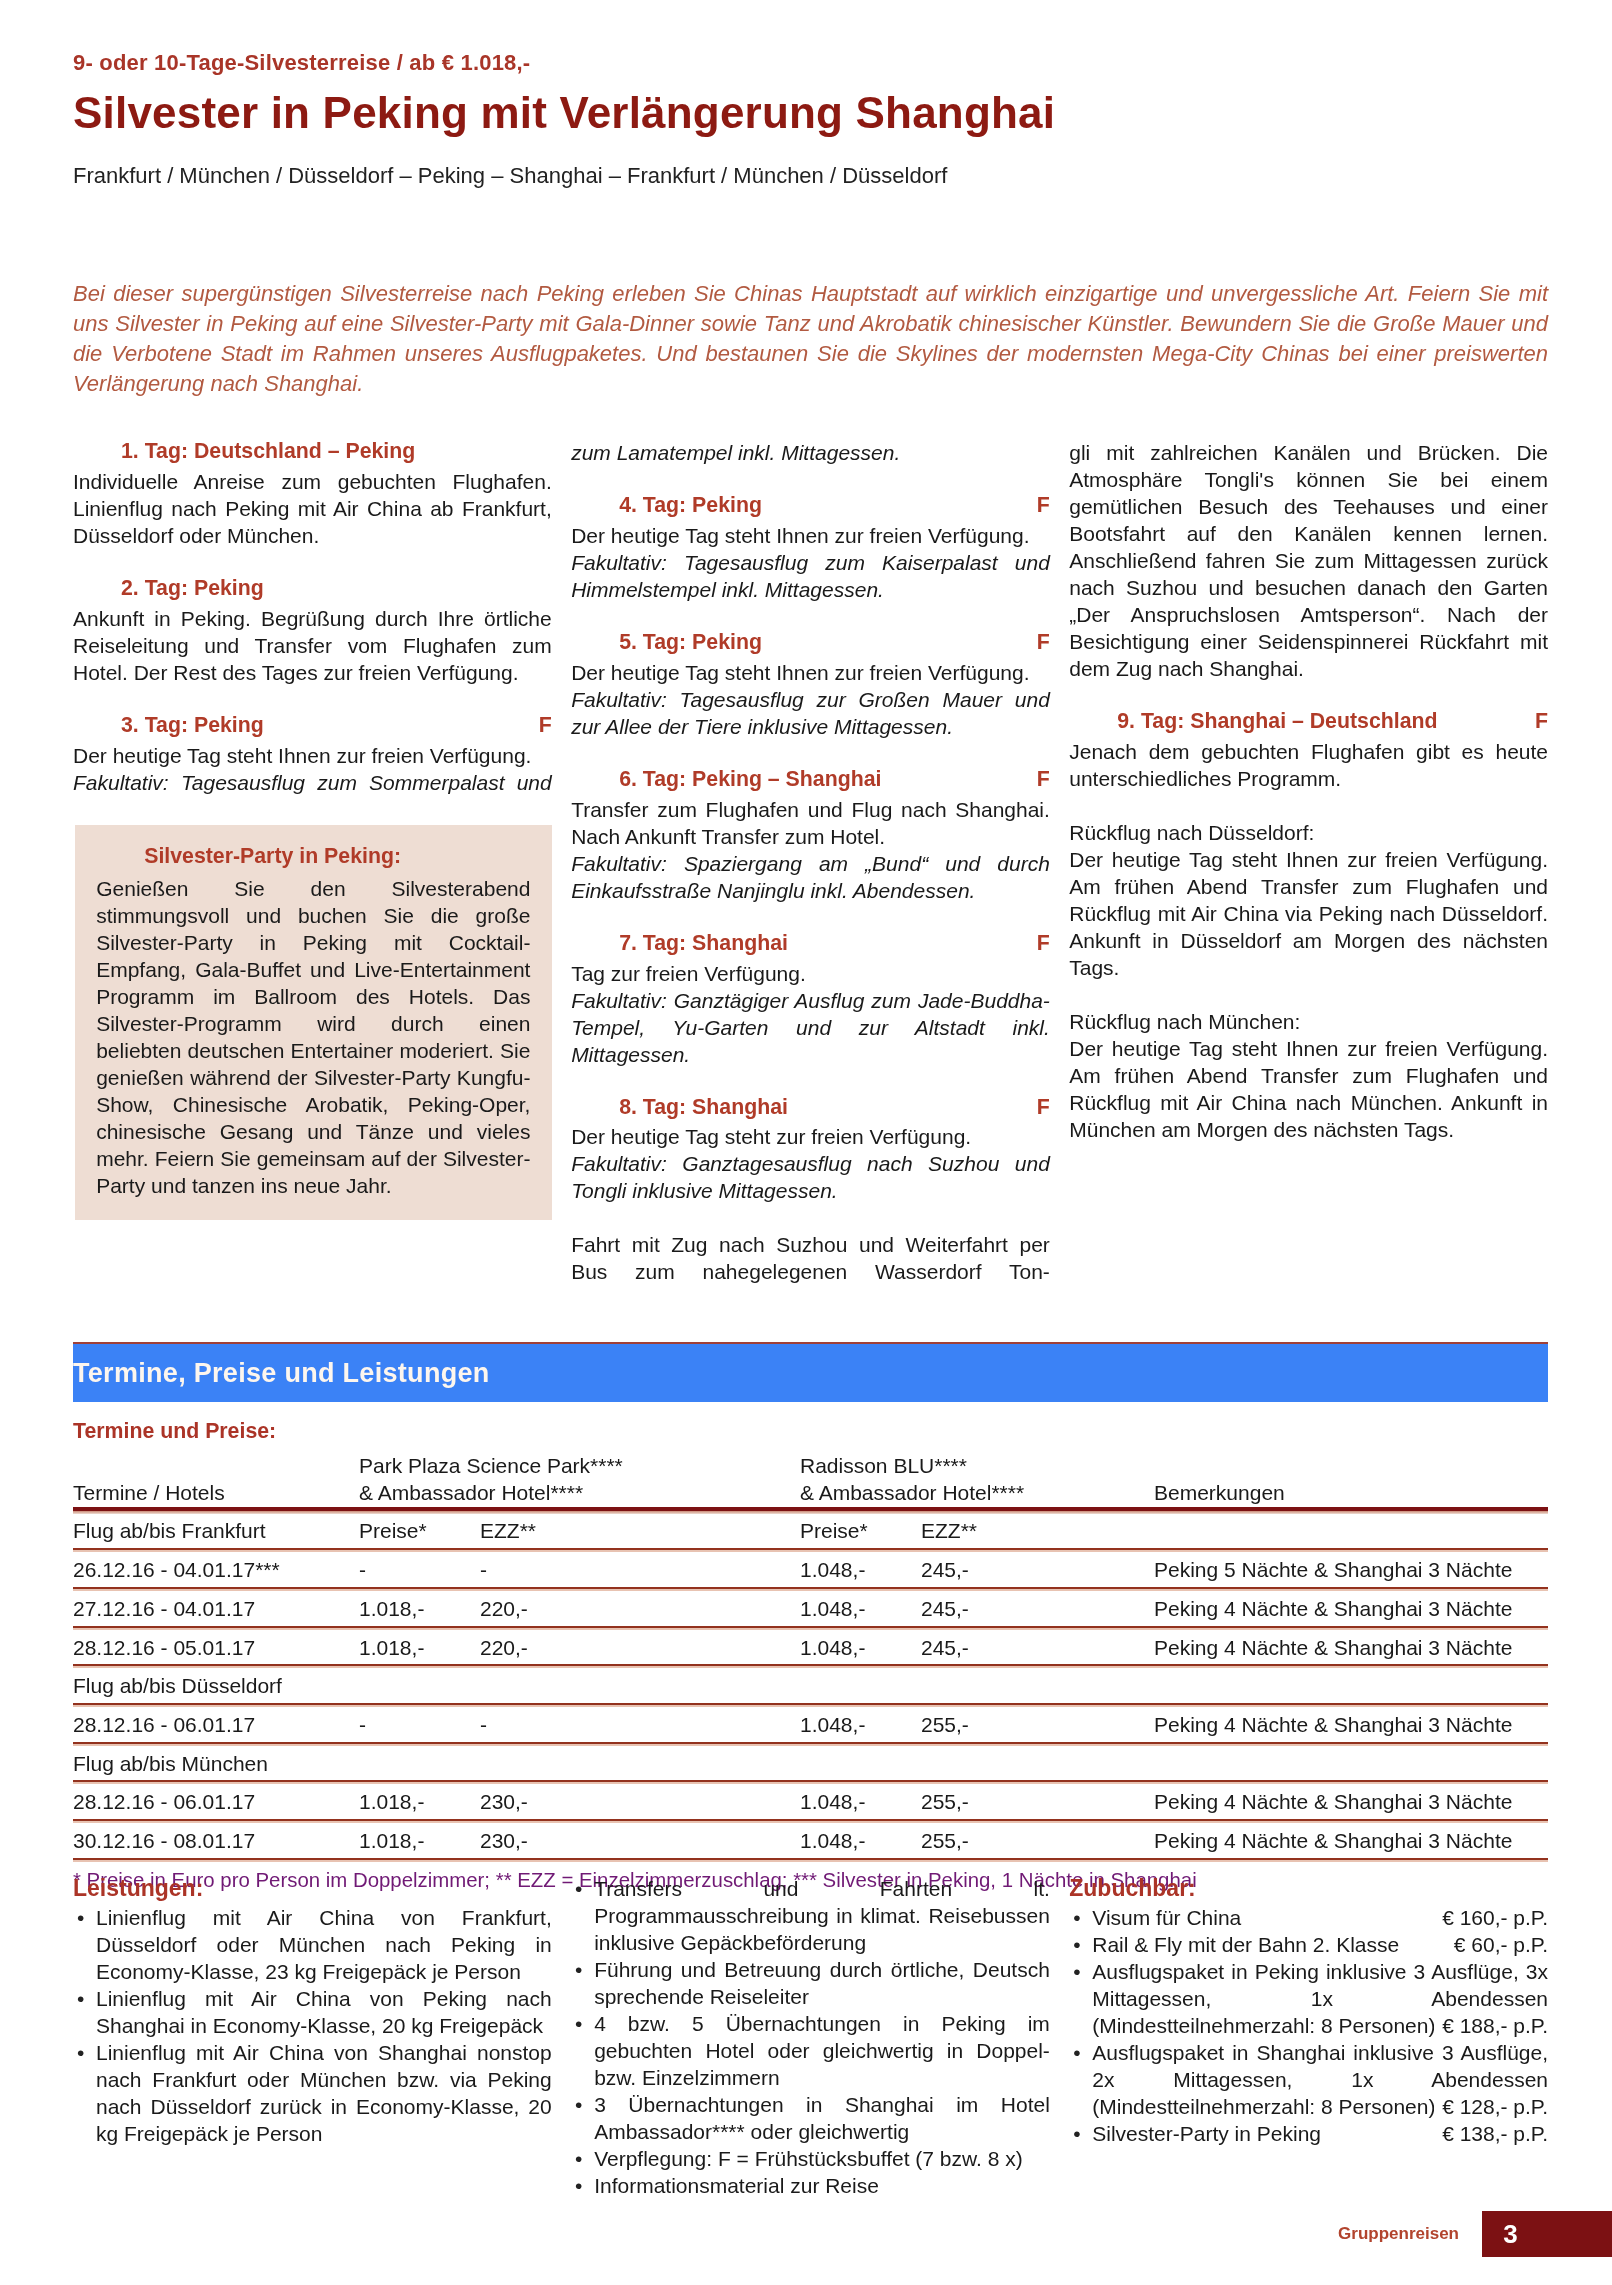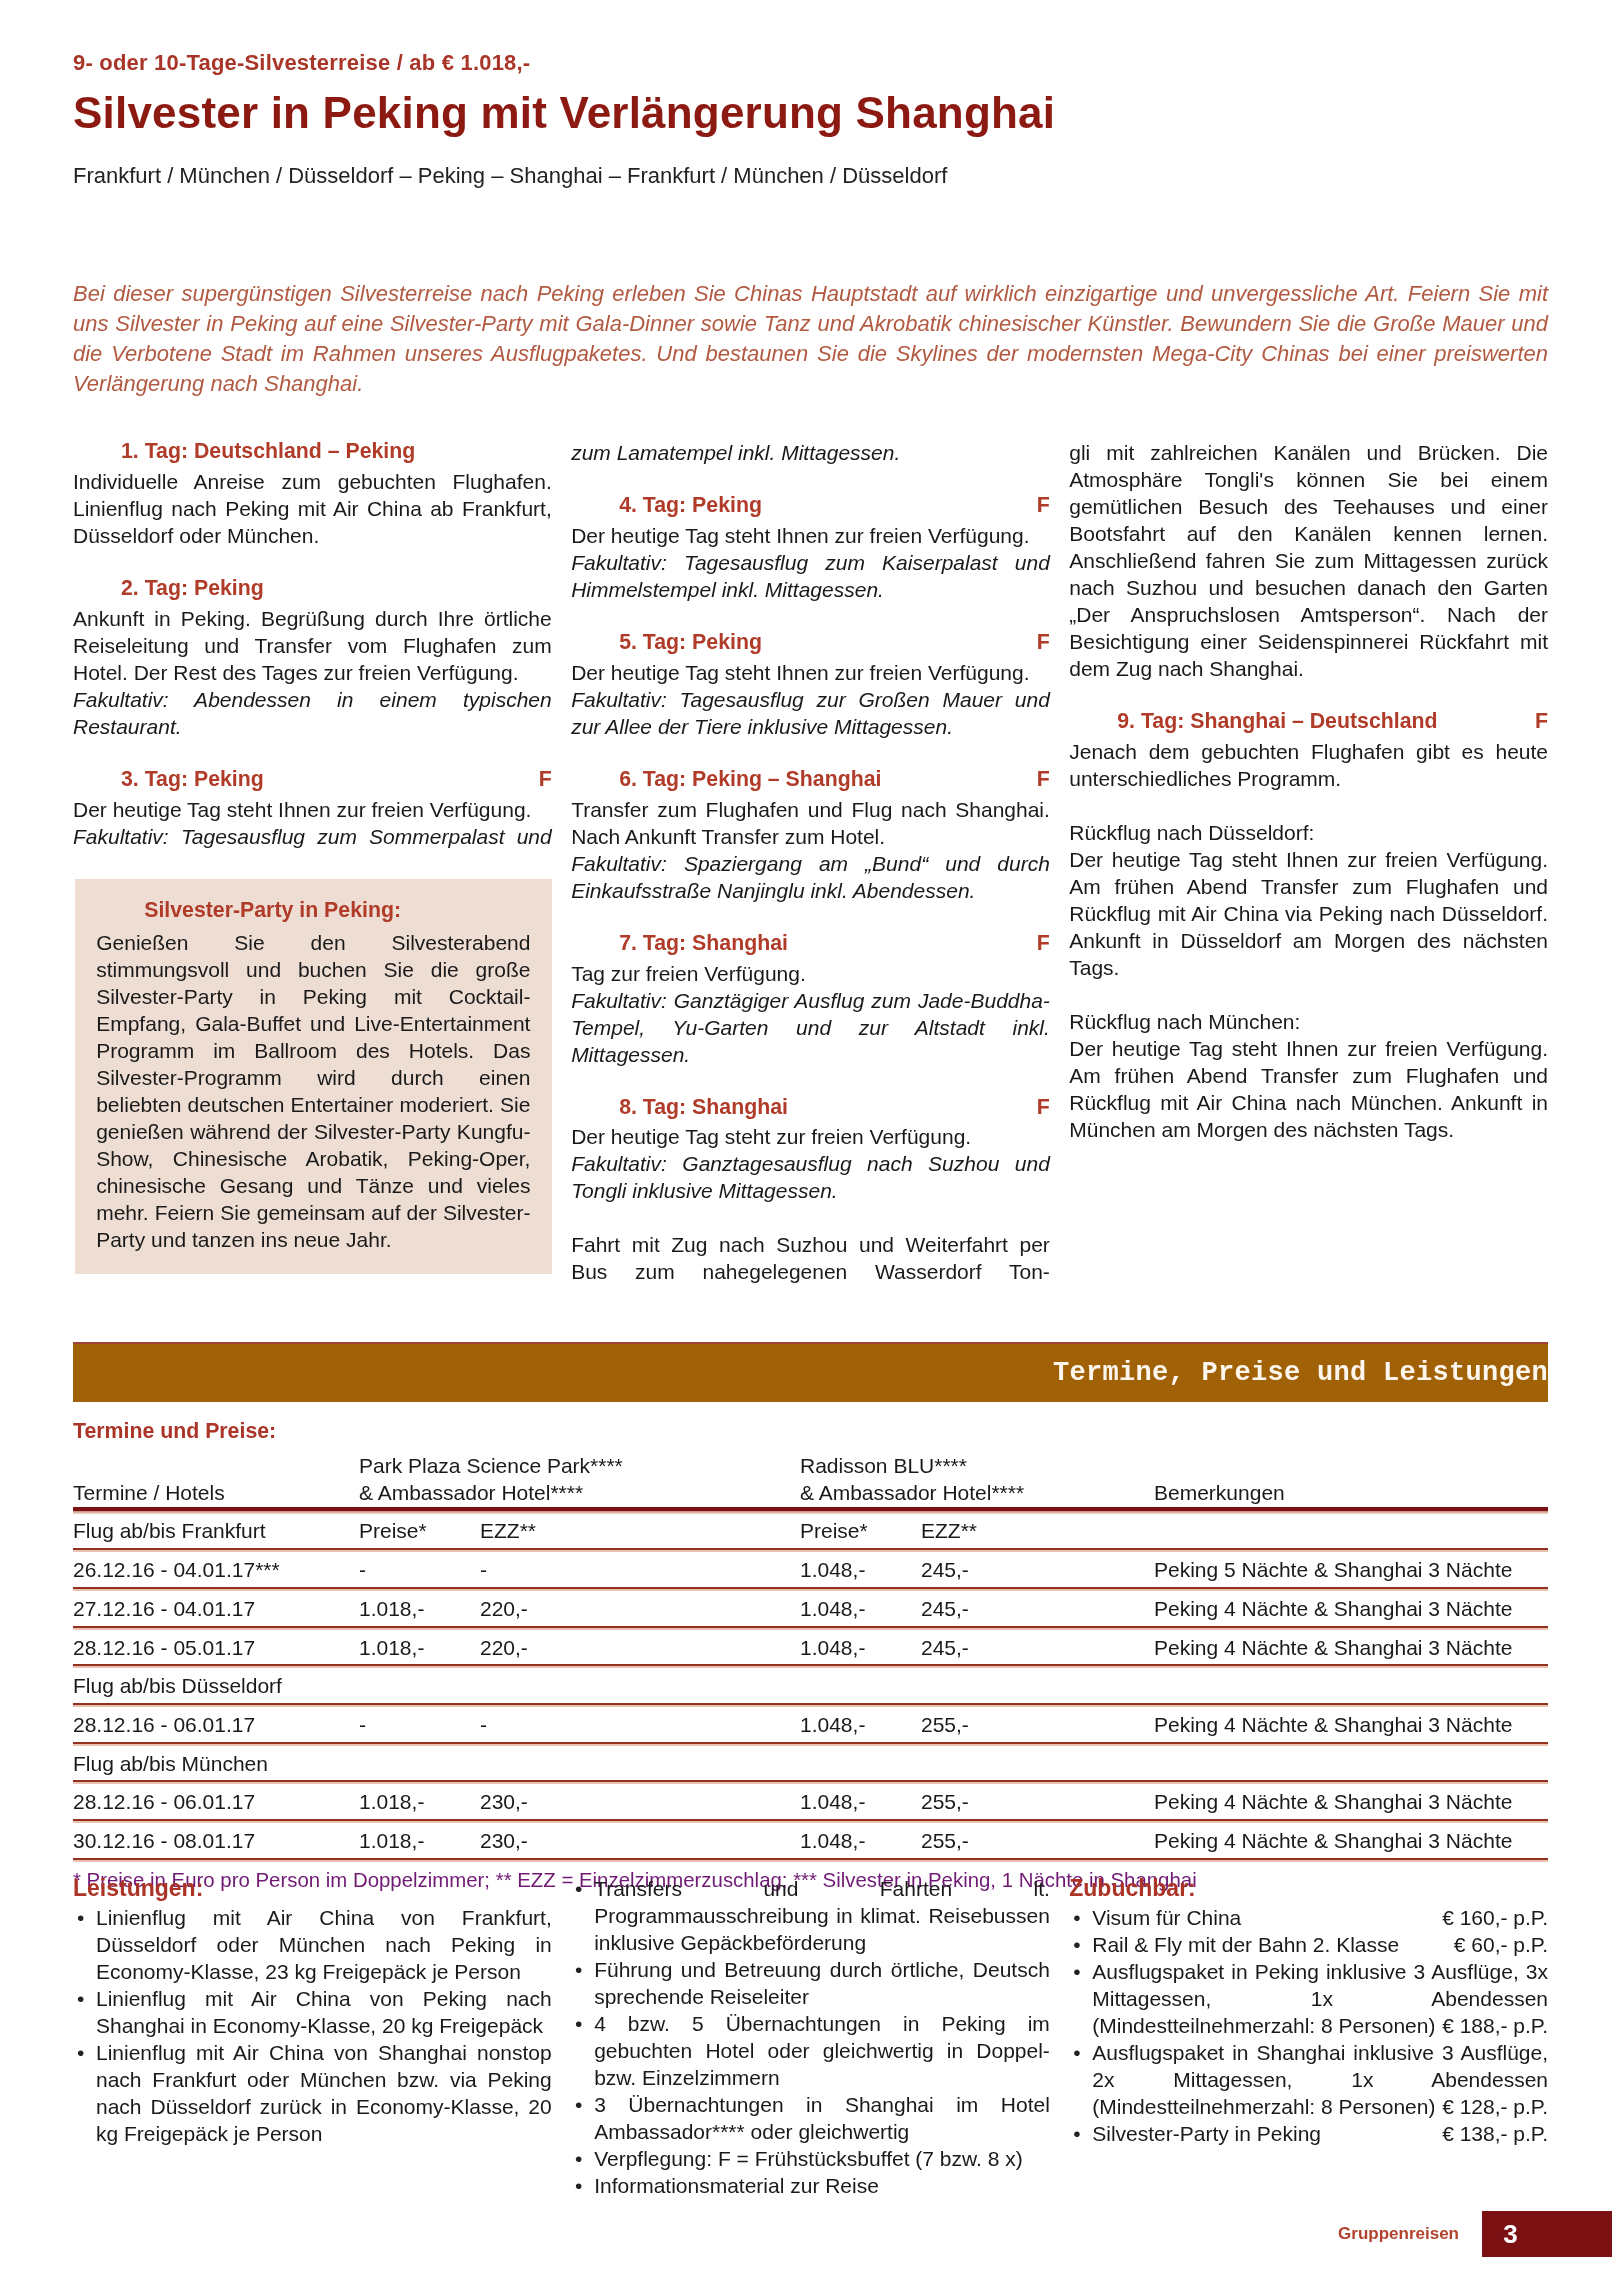--- a/index.html
+++ b/index.html
@@ -34,22 +34,22 @@
   .plain-label { font-size:21px; line-height:27px; }
   .gap { margin-top:27px; }
   .party-box {
     margin-top:29px; margin-left:1.9px;
     background:#eeddd3; padding:19.4px 21.3px 21.3px 21.3px;
   }
   .party-box .day-h { margin-bottom:5.8px; }
   
   .banner {
     position:absolute; left:73px; right:65px; top:1342px; height:60px;
-    background:#a16207; border-top:2.9px solid #a04038;
-    display:flex; align-items:center; justify-content:flex-end;font-family:Liberation Mono, monospace;
+    background:#3b82f6; border-top:2.9px solid #a04038;
+    display:flex; align-items:center; justify-content:flex-start;
   }
   .banner span { color:#fdf6ee; font-size:27px; font-weight:bold; letter-spacing:0.3px; }
   
   .termine { position:absolute; left:73px; right:65px; top:1419px; }
   .sec-title { font-size:21.3px; font-weight:bold; color:#ab3427; margin-bottom:7.8px; }
   .t-grid { display:grid; grid-template-columns:286px 121px 320px 121px 233px 1fr; align-items:end; }
   .t-head { font-size:21px; line-height:27px; }
   .t-head .hotel { grid-column:span 2; }
   .t-row { display:grid; grid-template-columns:286px 121px 320px 121px 233px 1fr;
            font-size:21px; line-height:29px; padding:1.9px 0; }
@@ -95,21 +95,20 @@
         <div class="day-h">
           <span>1. Tag: Deutschland – Peking</span>
         </div>
         <div class="body">Individuelle Anreise zum gebuchten Flughafen. Linienflug nach Peking mit Air China ab Frankfurt, Düsseldorf oder München.</div>
       </div>
       <div class="day">
         <div class="day-h">
           <span>2. Tag: Peking</span>
         </div>
         <div class="body">Ankunft in Peking. Begrüßung durch Ihre örtliche Reiseleitung und Transfer vom Flughafen zum Hotel. Der Rest des Tages zur freien Verfügung.</div>
-        <div class="fak">Fakultativ: Abendessen in einem typischen Restaurant.</div>
       </div>
       <div class="day">
         <div class="day-h">
           <span>3. Tag: Peking</span>
           <span>F</span>
         </div>
         <div class="body">Der heutige Tag steht Ihnen zur freien Verfügung.</div>
         <div class="fak fj">Fakultativ: Tagesausflug zum Sommerpalast und</div>
       </div>
       <div class="party-box">

